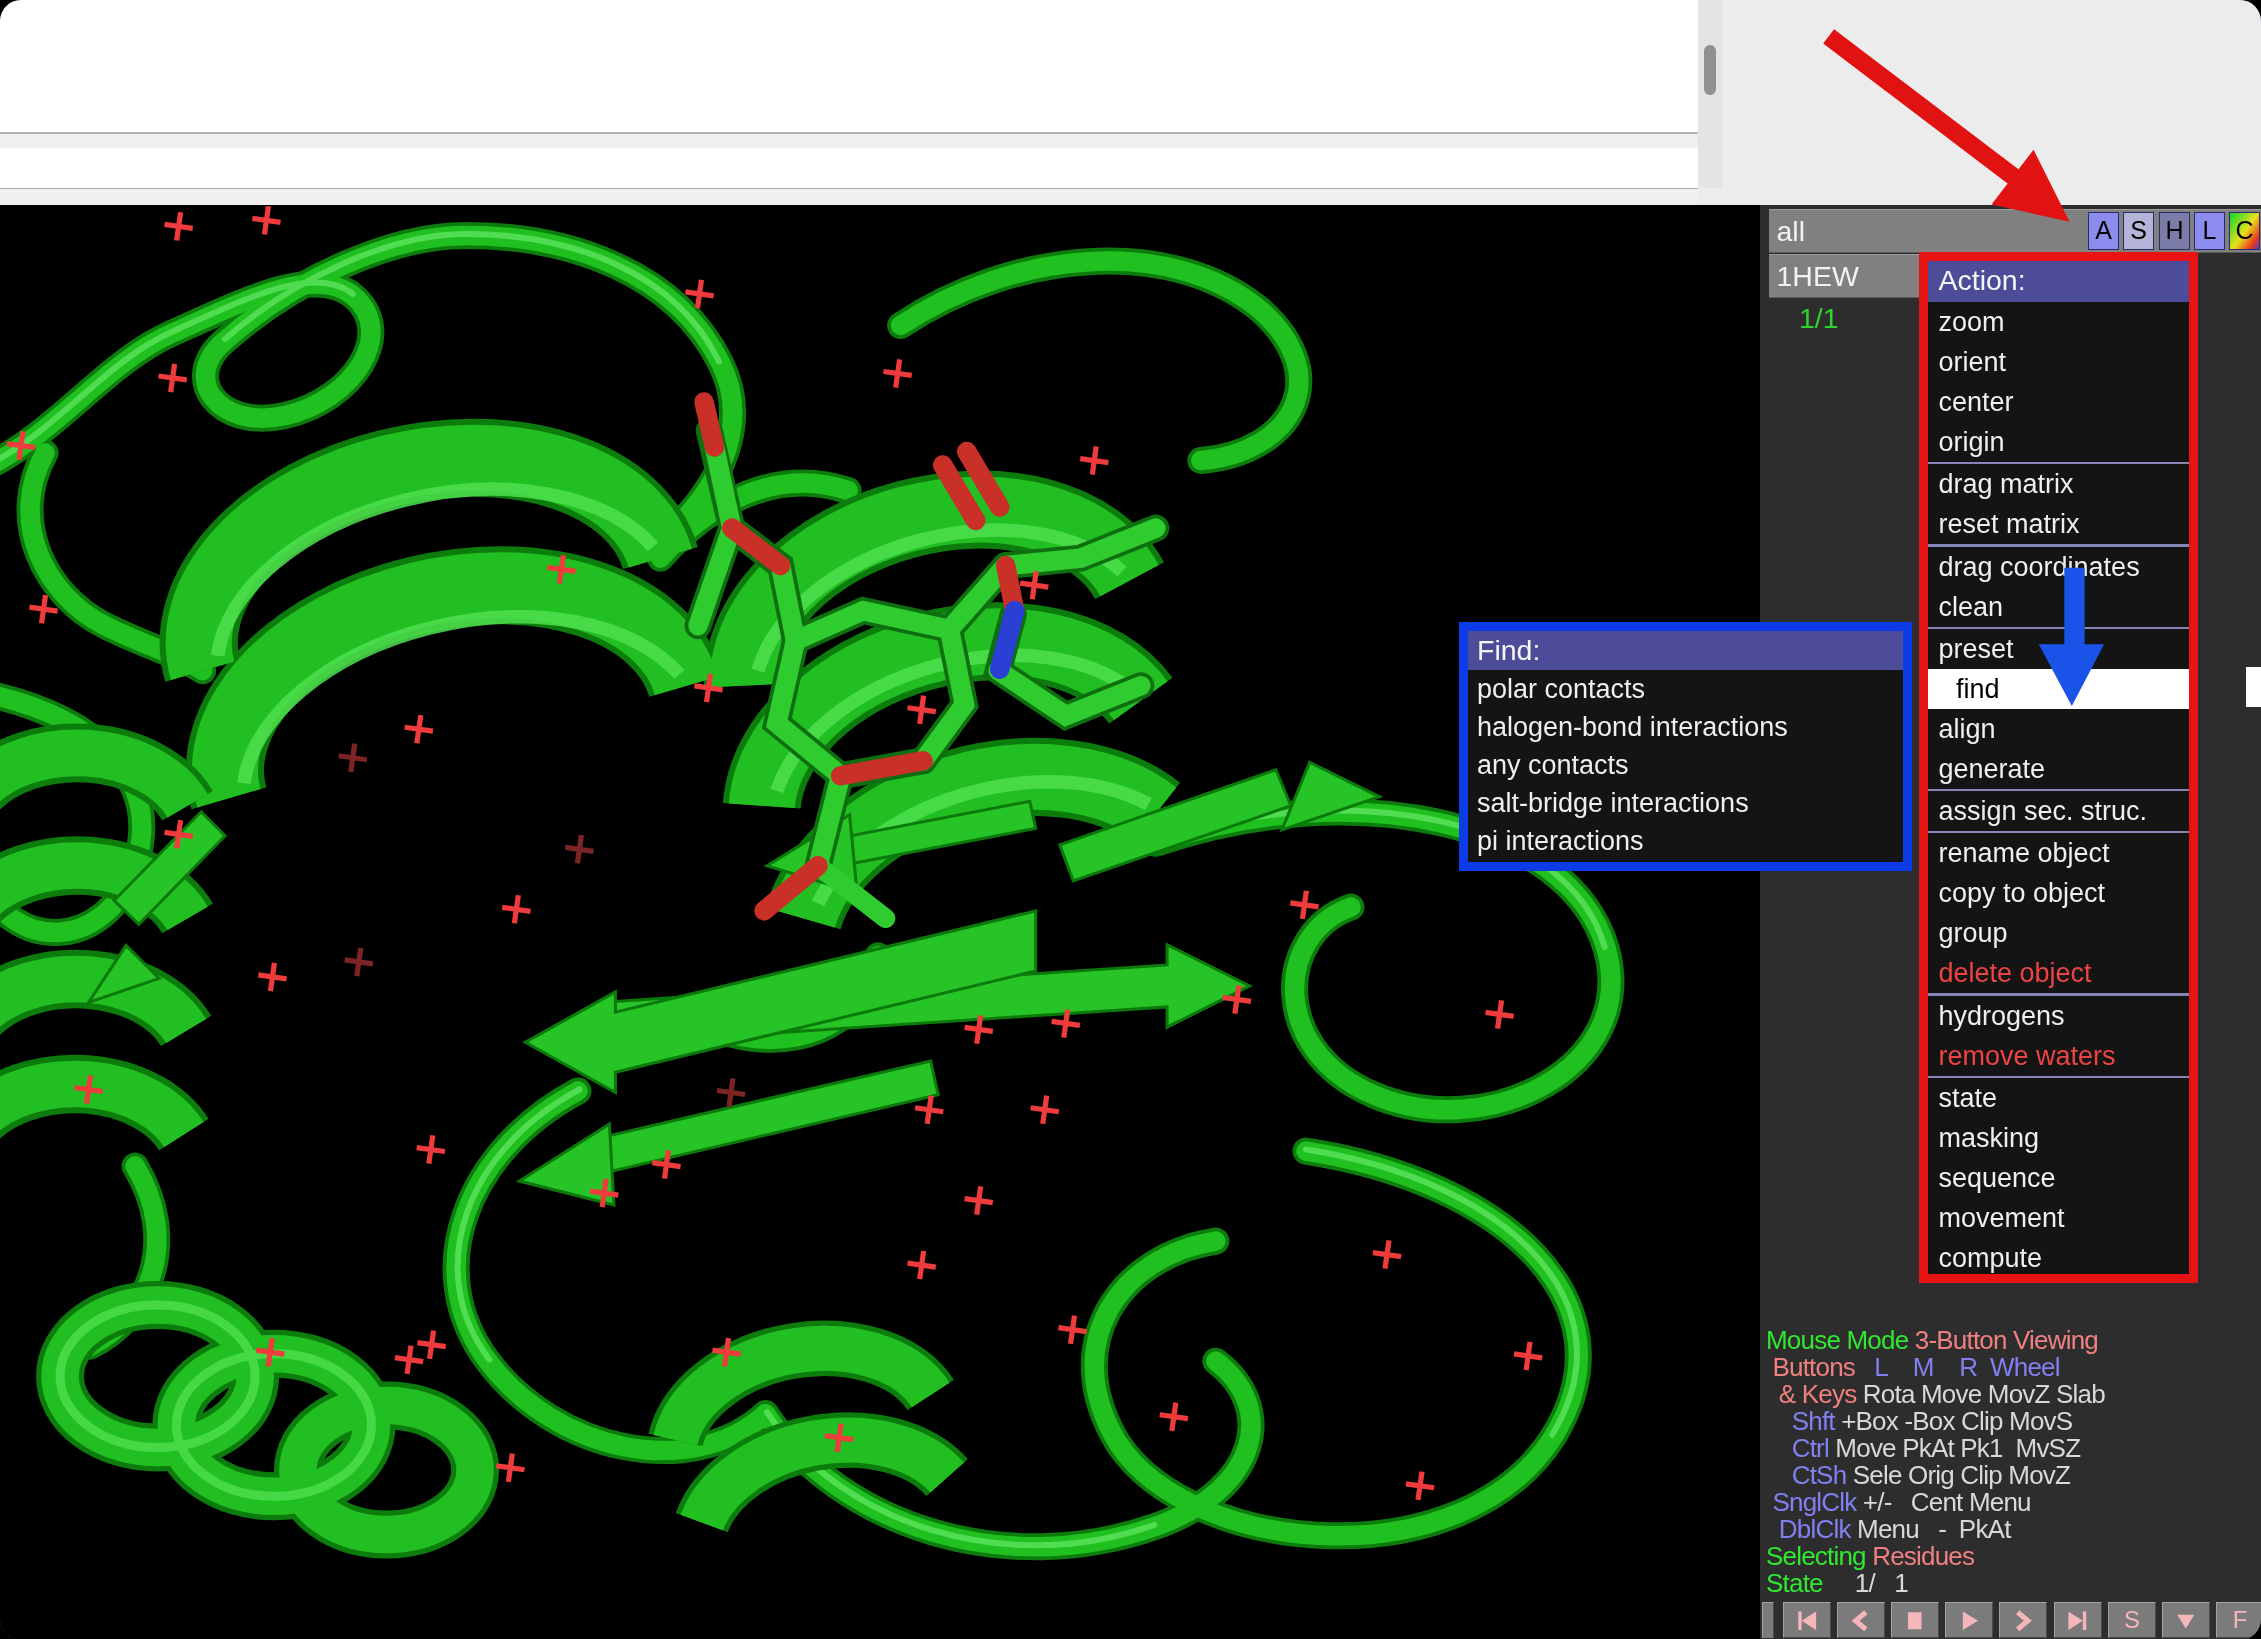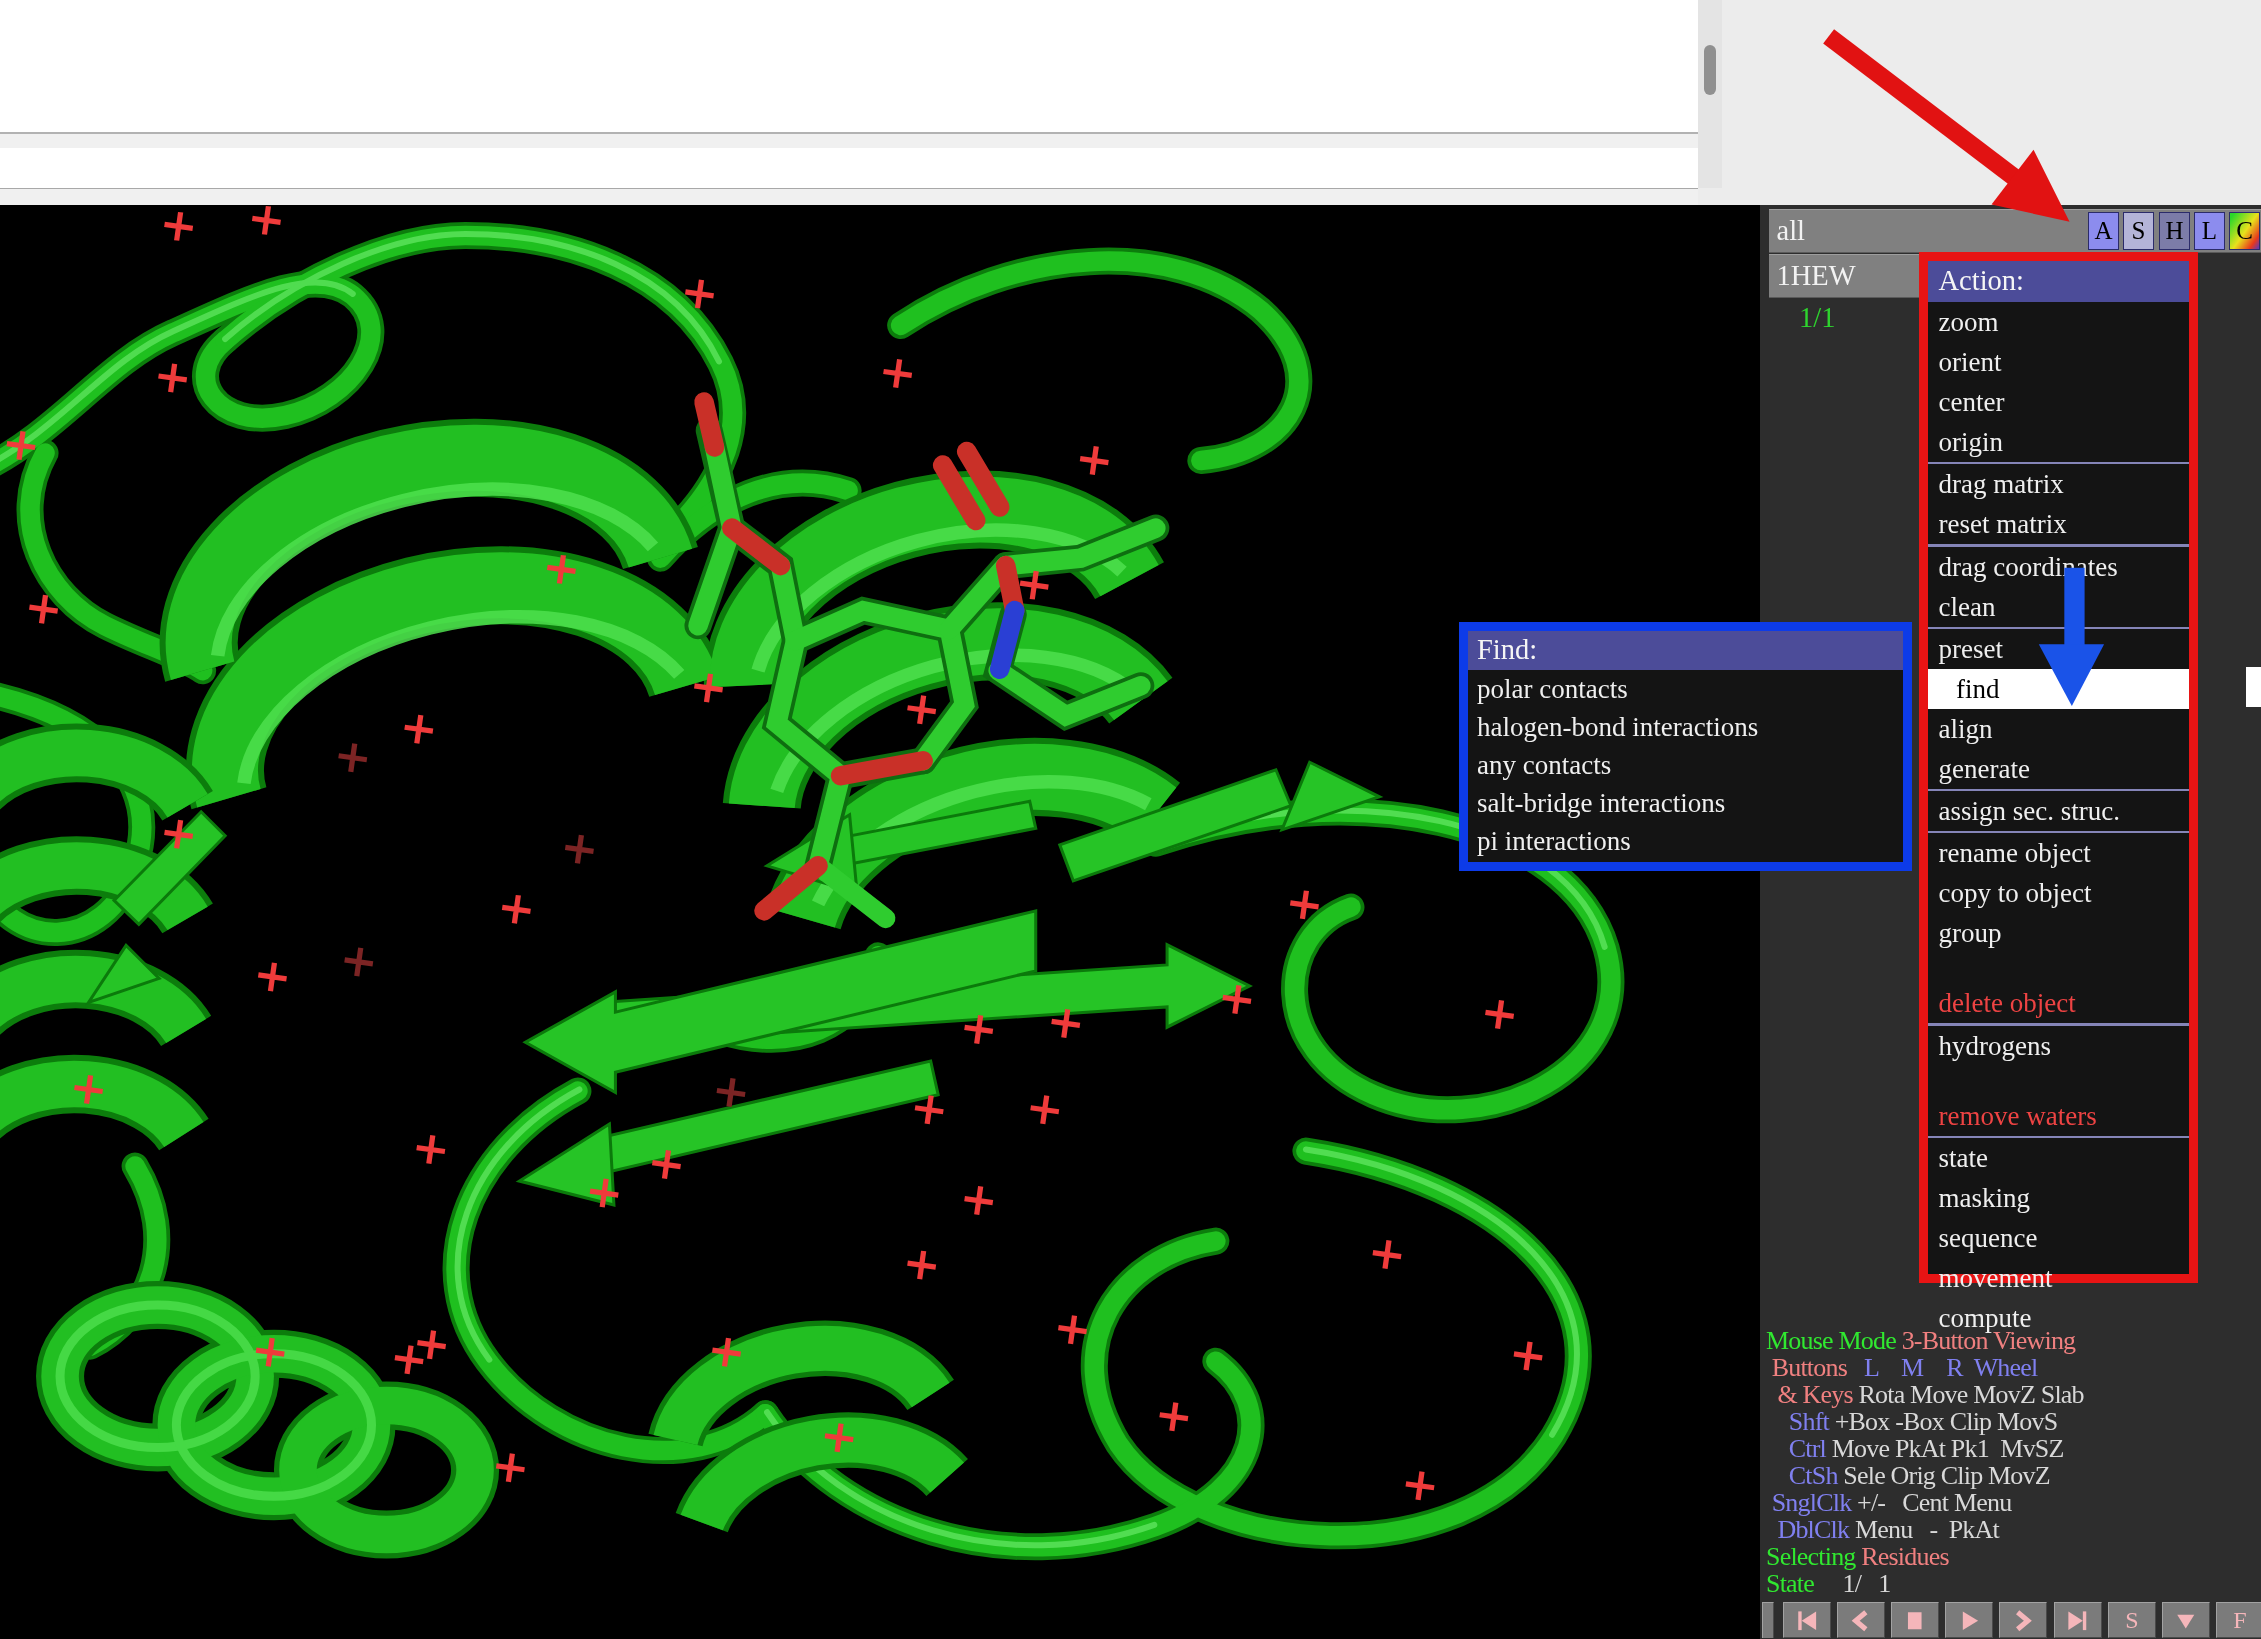--- a/index.html
+++ b/index.html
@@ -1,17 +1,17 @@
 <!DOCTYPE html>
 <html style="font-size:12px"><head>
 <meta charset="utf-8">
 <style>
   html,body{margin:0;padding:0;background:#000;}
   #root{position:relative;width:2261px;height:1640px;overflow:hidden;
-        font-family:Liberation Serif, serif;background:#4c1d95;}
+        font-family:Liberation Sans, sans-serif;background:#4c1d95;border-radius:21px;}
   .abs{position:absolute;}
 
   
   .band-white1{left:0;top:0;width:1698px;height:132px;background:#ffffff;}
   .band-line1{left:0;top:132px;width:1713px;height:1.5px;background:#b2b2b2;}
   .band-gray1{left:0;top:134px;width:1698px;height:14.3px;background:#f0f0f0;}
   .band-white2{left:0;top:148px;width:1713px;height:40px;background:#ffffff;}
   .band-line2{left:0;top:188px;width:1760px;height:1.5px;background:#a8a8a8;}
   .band-gray2{left:0;top:189px;width:1760px;height:16px;background:#f0f0f0;}
   .tr-gray{left:1698px;top:0;width:563px;height:205px;background:#ececec;}
@@ -29,21 +29,21 @@
   .state-badge{color:#2ed42e;}
   .ashlc{position:absolute;top:2.3px;width:31px;height:38px;border:1.5px solid #2b2b6a;
          box-sizing:border-box;color:#000;font-size:25px;line-height:35px;text-align:center;}
   .c-rainbow{background:linear-gradient(125deg,#2ad82a 8%,#e8e11c 52%,#e8391c 82%,#3939e0 104%);}
 
   
   #action-menu{left:1919px;top:252px;width:279px;height:1031px;box-sizing:border-box;
                border:9.8px solid #e81414;background:#141414;}
   .menu-header{height:41px;background:#4c4c99;color:#f5f5f5;font-size:28.5px;line-height:39px;padding-left:10.5px;}
   .menu-item{height:40px;color:#efefef;font-size:27px;line-height:40px;padding-left:10.5px;white-space:pre;}
-  .menu-item.danger{color:#ee4343;margin-top:30px;}
+  .menu-item.danger{color:#ee4343;}
   .menu-item.selected{background:#ffffff;color:#000;padding-left:28px;}
   .menu-sep{height:2.3px;background:#8585b8;}
 
   
   #find-menu{left:1459px;top:622px;width:453px;height:249px;box-sizing:border-box;
              border:9.8px solid #0d3be8;background:#141414;overflow:hidden;}
   #find-menu .menu-header{height:39px;line-height:38px;padding-left:9px;}
   #find-menu .menu-item{height:38px;line-height:38px;padding-left:9px;}
 
   .find-sliver{left:2246px;top:667px;width:15px;height:40px;background:#ffffff;}

